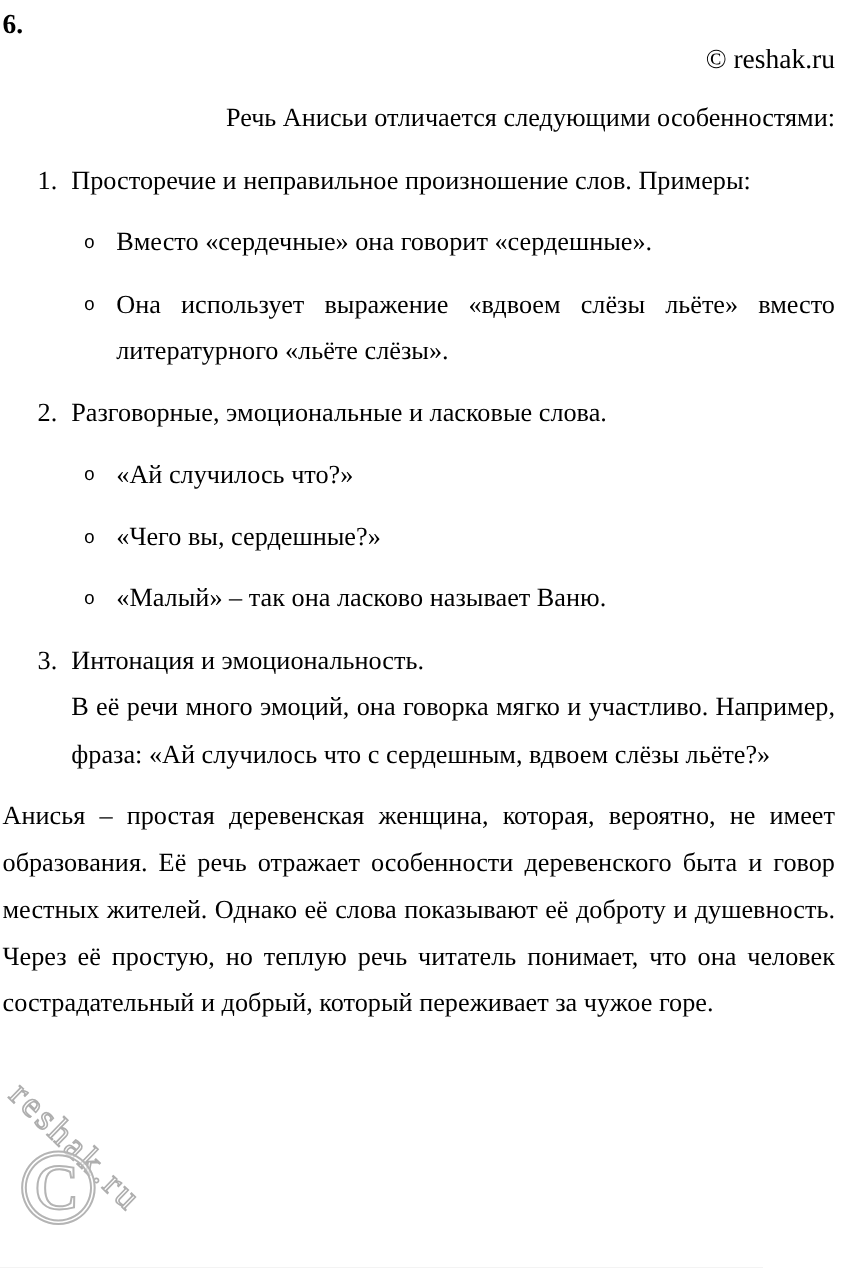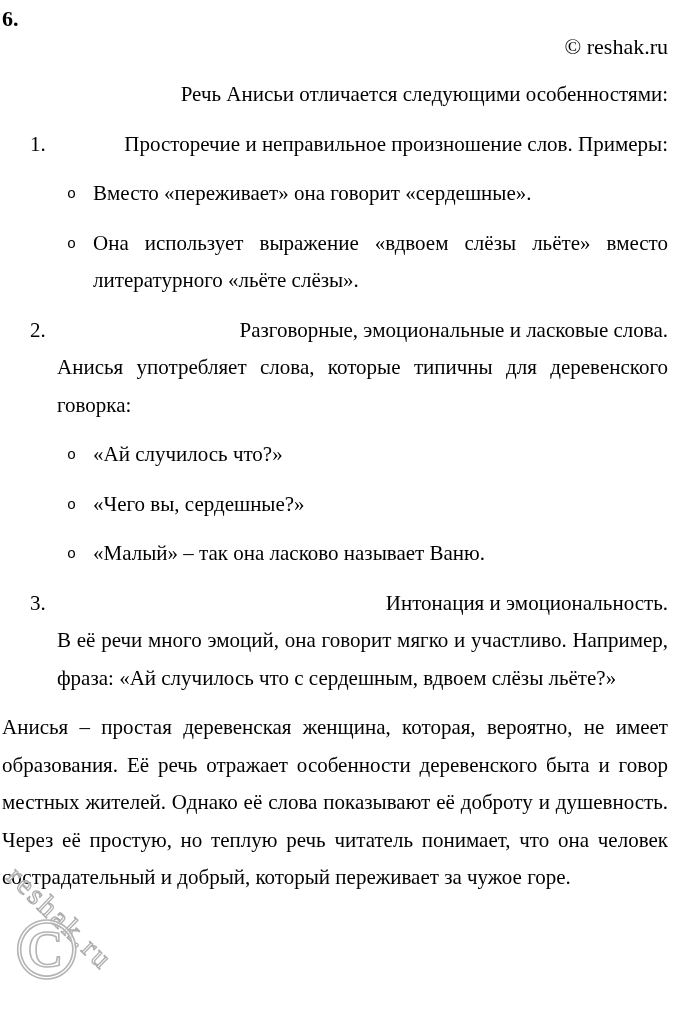--- a/index.html
+++ b/index.html
@@ -26,21 +26,21 @@
   }
   .qnum { font-weight:bold; font-size:22px; }
   .copyright { font-size:22px;margin-top:28px; }
   
   .block { margin:0 0 12px 0; text-align:justify; }
   .block:last-child { margin-bottom:17px; }
   .intro { text-align:right; }
   
   .num-item { position:relative; margin-left:55px; }
   .num-marker { position:absolute; left:-27px; top:0; }
-  .item-title { text-align:right; }
+  .item-title { text-align:left; }
   .item-body { text-align:justify; }
   .note-para { margin-left:55px; }
   
   .bullet { position:relative; margin-left:91px; }
   .bullet-marker {
     position:absolute; left:-26px; top:1px;
     font-family:"Liberation Mono","DejaVu Sans Mono",monospace;
     font-size:15px;
     line-height:37.5px;
   }
@@ -77,53 +77,52 @@
 
     <p class="block intro">Речь Анисьи отличается следующими особенностями:</p>
 
     <div class="block num-item">
       <span class="num-marker">1.</span>
       <div class="item-title">Просторечие и неправильное произношение слов. Примеры:</div>
     </div>
 
     <div class="block bullet">
       <span class="bullet-marker">o</span>
-      <div class="item-body">Вместо «переживает» она говорит «сердешные».</div>
+      <div class="item-body">Вместо «сердечные» она говорит «сердешные».</div>
     </div>
 
     <div class="block bullet">
       <span class="bullet-marker">o</span>
       <div class="item-body">Она использует выражение «вдвоем слёзы льёте» вместо литературного «льёте слёзы».</div>
     </div>
 
     <div class="block num-item">
       <span class="num-marker">2.</span>
       <div class="item-title">Разговорные, эмоциональные и ласковые слова.</div>
-      <div class="item-body">Анисья употребляет слова, которые типичны для деревенского говорка:</div>
     </div>
 
     <div class="block bullet">
       <span class="bullet-marker">o</span>
       <div class="item-body">«Ай случилось что?»</div>
     </div>
 
     <div class="block bullet">
       <span class="bullet-marker">o</span>
       <div class="item-body">«Чего вы, сердешные?»</div>
     </div>
 
     <div class="block bullet">
       <span class="bullet-marker">o</span>
       <div class="item-body">«Малый» – так она ласково называет Ваню.</div>
     </div>
 
     <div class="block num-item">
       <span class="num-marker">3.</span>
       <div class="item-title">Интонация и эмоциональность.</div>
-      <div class="item-body">В её речи много эмоций, она говорит мягко и участливо. Например, фраза: «Ай случилось что с сердешным, вдвоем слёзы льёте?»</div>
+      <div class="item-body">В её речи много эмоций, она говорка мягко и участливо. Например, фраза: «Ай случилось что с сердешным, вдвоем слёзы льёте?»</div>
     </div>
 
 
     <p class="block conclusion item-body">Анисья – простая деревенская женщина, которая, вероятно, не имеет образования. Её речь отражает особенности деревенского быта и говор местных жителей. Однако её слова показывают её доброту и душевность. Через её простую, но теплую речь читатель понимает, что она человек сострадательный и добрый, который переживает за чужое горе.</p>
 
   </div>
 
   <div class="watermark">
     <span class="wm-text">reshak.ru</span>
     <span class="wm-symbol">©</span>

